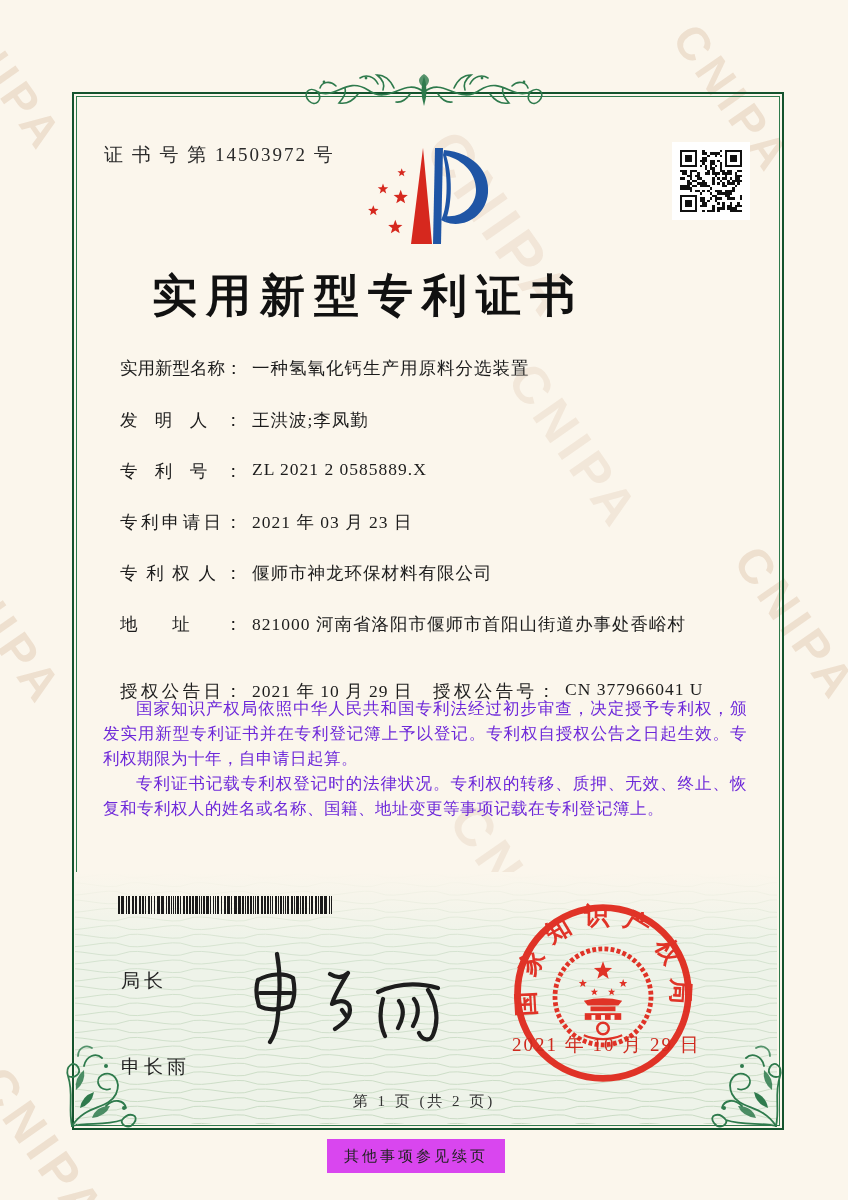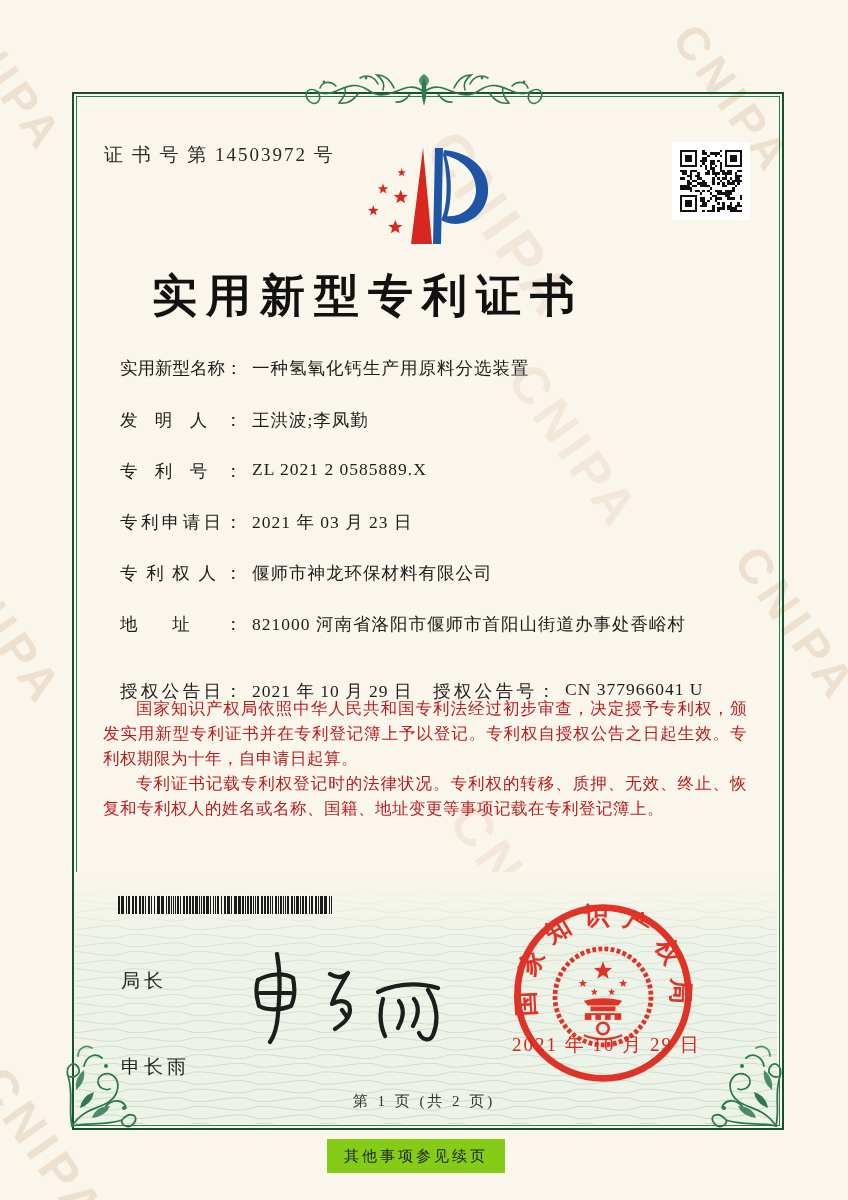--- a/index.html
+++ b/index.html
@@ -26,33 +26,33 @@
   .certno{position:absolute;left:104px;top:142px;font-size:19px;letter-spacing:2px;color:#2a2a2a;}
   .title{position:absolute;left:0;top:246px;width:736px;text-align:center;font-size:45px;
          font-weight:bold;letter-spacing:9px;color:#111;margin-top:20px;}
 
   .frow{position:absolute;left:120px;font-size:17.5px;color:#1c1c1c;white-space:nowrap;}
   .flabel{display:inline-block;width:122px;text-align:justify;text-align-last:justify;vertical-align:top;}
   .fvalue{margin-left:10px;letter-spacing:1px;}
   .grant2{position:absolute;left:313px;top:0;}
 
   .bodytext{position:absolute;left:103px;top:696px;width:644px;font-size:16.5px;line-height:25px;
-            text-align:justify;letter-spacing:.5px;color:#b91c1c;}
+            text-align:justify;letter-spacing:.5px;color:#6d28d9;}
   .bodytext p{margin:0;text-indent:2em;}
 
   .sig-title{position:absolute;left:121px;top:968px;font-size:19px;letter-spacing:4px;
              font-family:"Liberation Sans","DejaVu Sans",sans-serif;color:#222;}
   .sig-name{position:absolute;left:121px;top:1006px;font-size:19px;letter-spacing:4px;
             font-family:"Liberation Sans","DejaVu Sans",sans-serif;color:#222;margin-top:48px;}
 
   .seal-date{position:absolute;left:512px;top:1032px;width:200px;font-size:19px;letter-spacing:2px;
              color:#cf2a1e;z-index:6;white-space:nowrap;}
   .pagefoot{position:absolute;left:0;top:1092px;width:848px;text-align:center;font-size:15px;
             letter-spacing:3px;color:#333;}
-  .notestrip{position:absolute;left:327px;top:1139px;width:178px;height:34px;background:#84cc16;
+  .notestrip{position:absolute;left:327px;top:1139px;width:178px;height:34px;background:#d946ef;
              text-align:center;line-height:34px;font-size:15px;letter-spacing:3px;color:#222;z-index:4;}
 
   .qrbox{position:absolute;left:672px;top:142px;width:78px;height:78px;background:#ffffff;z-index:3;}
   svg{display:block;}
 </style>
 </head>
 <body>
 
 <div class="cert">
 

